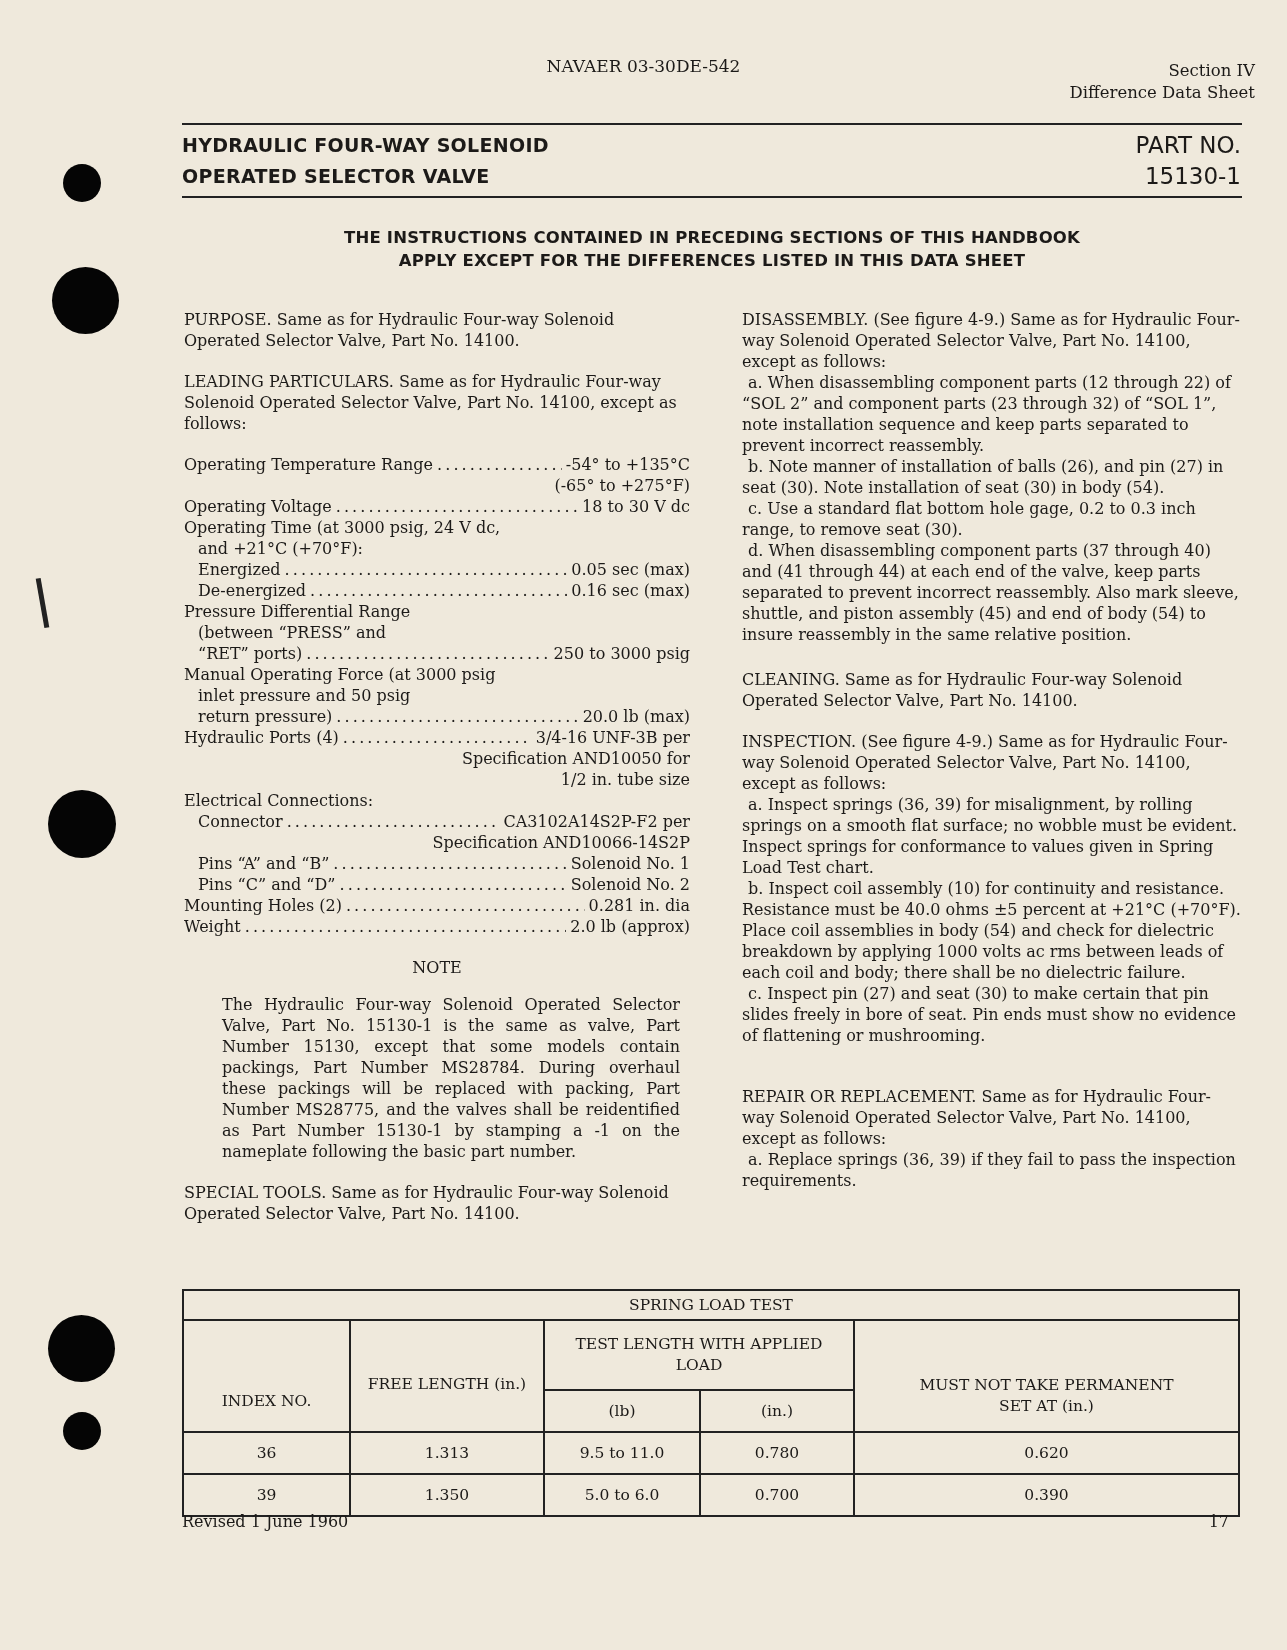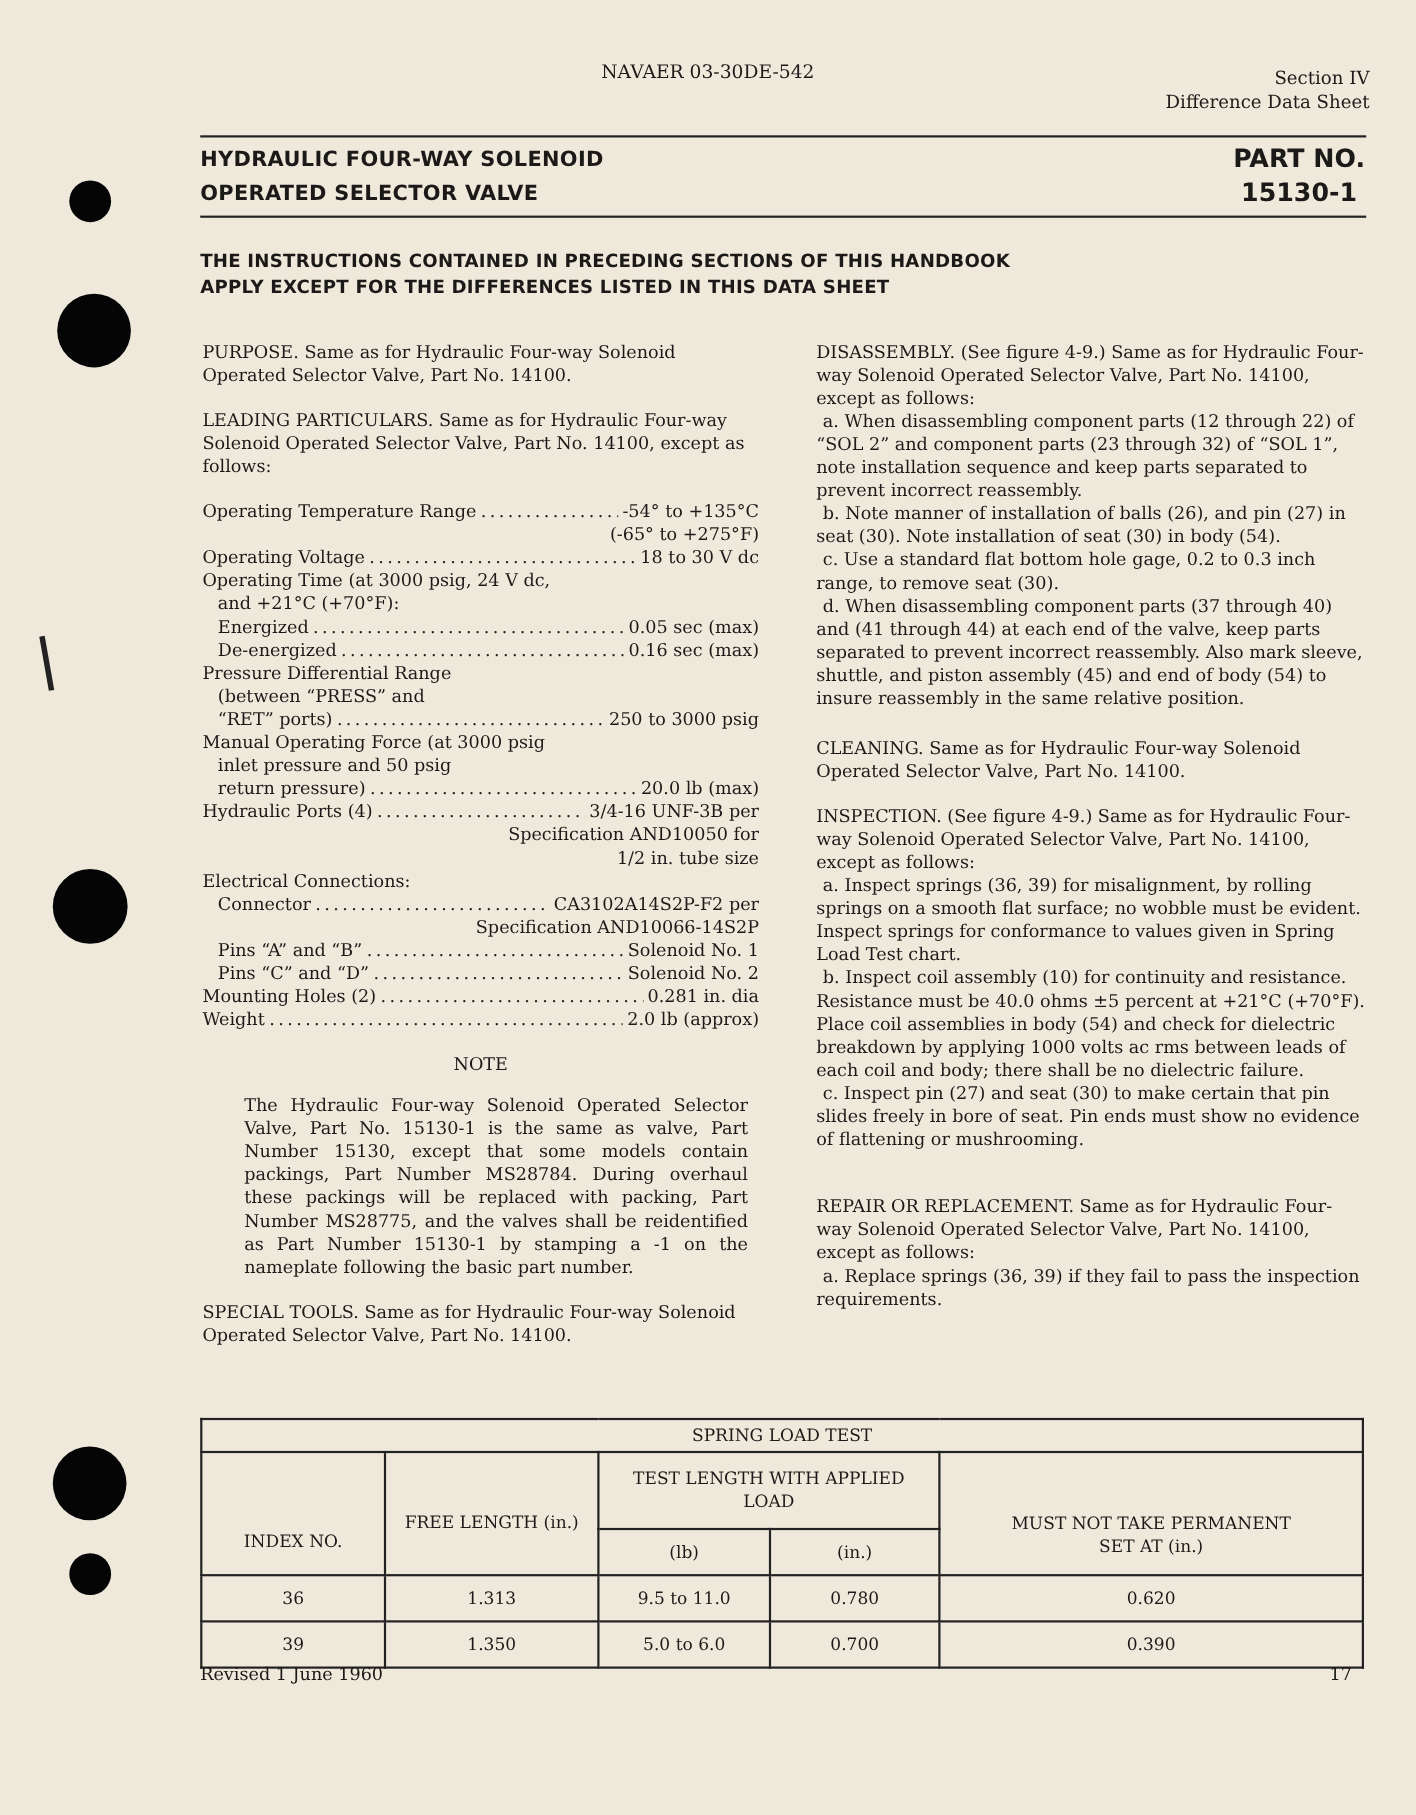--- a/index.html
+++ b/index.html
@@ -6,28 +6,28 @@
   body {
     width:1287px; height:1650px; position:relative; overflow:hidden;
     background:#efe9dc;
     font-family:"DejaVu Serif", serif;
     color:#1c1a18;
   }
   .holes .hole { position:absolute; background:#050505; border-radius:50%; }
   .edge-mark { position:absolute; background:#222; }
 
   .hdr-center { position:absolute; top:56px; left:0; width:1287px; text-align:center; font-size:17px; }
-  .hdr-right { position:absolute; top:60px; right:42px; text-align:right; font-size:16.5px; line-height:22px; }
+  .hdr-right { position:absolute; top:60px; right:32px; text-align:right; font-size:16.5px; line-height:22px; }
 
   .rule { position:absolute; left:182px; width:1060px; height:2px; background:#222; }
 
   .title-left { position:absolute; top:130px; left:182px; font-family:"DejaVu Sans", sans-serif; font-weight:bold; font-size:19px; line-height:31px; letter-spacing:0.3px; }
-  .title-right { position:absolute; top:130px; right:46px; text-align:center; font-family:"DejaVu Sans", sans-serif; font-weight:bold; font-size:23px; line-height:31px; }
-
-  .banner { position:absolute; top:226px; left:182px; width:1060px; text-align:left; font-family:"DejaVu Sans", sans-serif; font-weight:bold; font-size:16.5px; line-height:23px; letter-spacing:0.2px; }
+  .title-right { position:absolute; top:130px; right:46px; text-align:right; font-family:"DejaVu Sans", sans-serif; font-weight:normal; font-size:23px; line-height:31px; }
+
+  .banner { position:absolute; top:226px; left:182px; width:1060px; text-align:center; font-family:"DejaVu Sans", sans-serif; font-weight:bold; font-size:16.5px; line-height:23px; letter-spacing:0.2px; }
 
   .col { position:absolute; font-size:16px; line-height:21px; }
   .col p { margin:0; }
   .col-left { top:309px; left:184px; width:506px; }
   .col-right { top:309px; left:742px; width:500px; }
   .para { margin-bottom:20px !important; }
 
   .spec { position:relative; }
   .spec .row { display:flex; justify-content:space-between; white-space:nowrap; }
   .spec .row.sub { padding-left:14px; }

